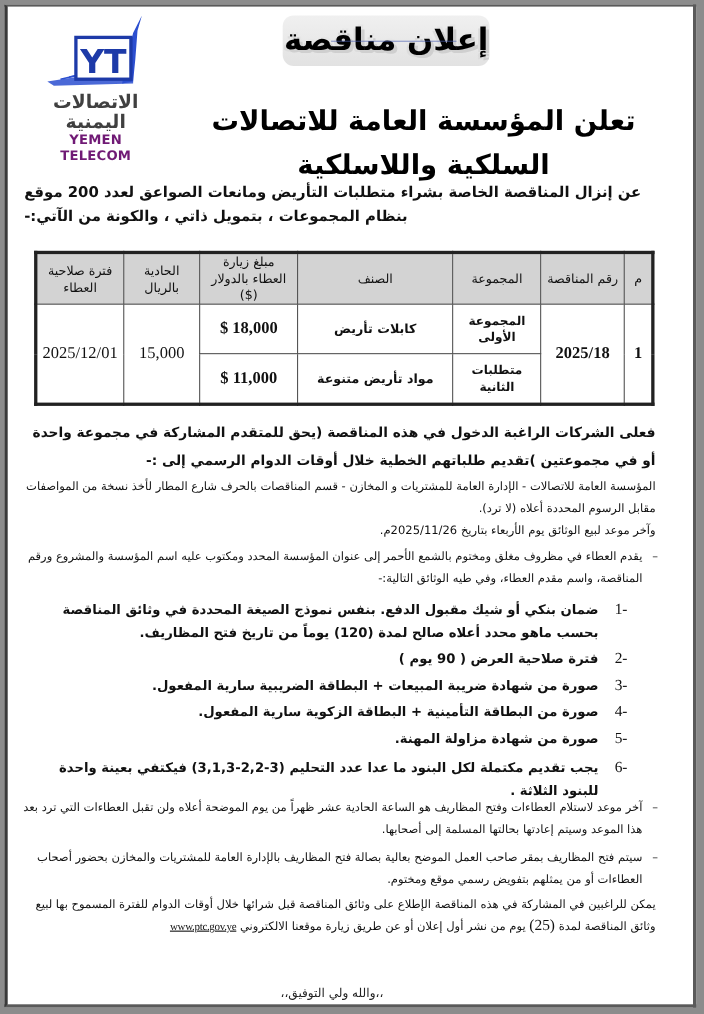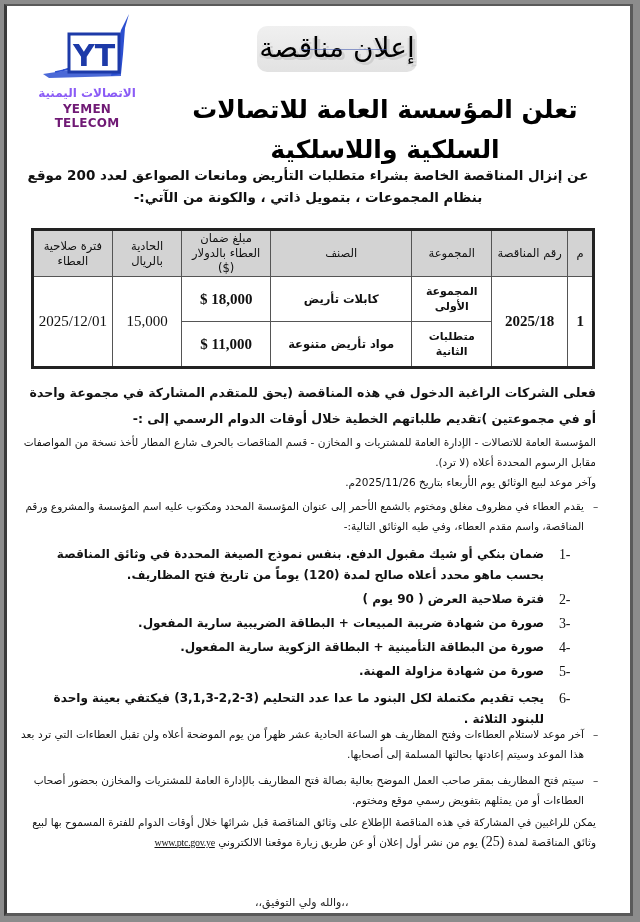--- a/index.html
+++ b/index.html
@@ -20,48 +20,48 @@
       border-bottom: 3px solid #5a5a5a;
       box-sizing: border-box;
     }
     
     .logo {
       position: absolute; left: 24px; top: 8px; width: 112px; height: 115px;
       direction: ltr;
     }
     .logo svg { display: block; margin: 0 auto; }
     .logo .logo-ar {
-      text-align: center; color: #8b5cf6; font-size: 12px; font-weight: bold;
+      text-align: center; color: #404040; font-size: 17px; font-weight: bold;
       margin-top: 2px; direction: rtl; line-height: 18px;
     }
     .logo .logo-en {
       text-align: center; color: #701a75; font-size: 12px; font-weight: bold;
       letter-spacing: 0.2px; line-height: 14px;
       font-family: "DejaVu Sans", sans-serif;
     }
     .announce-title {
-      position: absolute; left: 250px; top: 20px; width: 160px; height: 46px;
-      text-align: center; font-size: 28px; font-weight: normal;
+      position: absolute; left: 250px; top: 8px; width: 188px; height: 46px;
+      text-align: center; font-size: 28px; font-weight: bold;
       line-height: 44px; color: #000;
       text-shadow: 3px 3px 0 #cfcfcf, -2px 2px 0 #dcdcdc, 2px -1px 0 #e6e6e6;
       background: linear-gradient(#f0f0f0, #e2e2e2);
       border-radius: 10px;
     }
     .announce-title::after {
       content: ""; position: absolute; left: 44px; right: 30px; top: 23px;
       height: 1px; background: #4a5fb0; opacity: 0.6;
     }
     .org-title {
       position: absolute; right: 30px; top: 84px; width: 430px;
       text-align: center; font-size: 25px; font-weight: bold; line-height: 40px;
       color: #000;
     }
     .intro {
       position: absolute; right: 36px; top: 158px; width: 572px;
-      font-size: 13.5px; font-weight: bold; line-height: 22px; text-align: center;
+      font-size: 13.5px; font-weight: bold; line-height: 22px; text-align: left;
       letter-spacing: -0.4px;
     }
     
     table.tender {
       position: absolute; left: 24px; top: 222px; width: 564px;
       border-collapse: collapse;
       border: 3px solid #222;
       font-size: 12px;
       font-family: "Liberation Serif", serif;
     }
@@ -133,21 +133,21 @@
 
   <div class="intro">عن إنزال المناقصة الخاصة بشراء متطلبات التأريض ومانعات الصواعق لعدد 200 موقع بنظام المجموعات ، بتمويل ذاتي ، والكونة من الآتي:-</div>
 
   <table class="tender">
     <thead>
       <tr>
         <th style="width:18px">م</th>
         <th style="width:72px">رقم المناقصة</th>
         <th style="width:76px">المجموعة</th>
         <th style="width:158px">الصنف</th>
-        <th style="width:90px">مبلغ ضمان العطاء بالدولار ($)</th>
+        <th style="width:90px">مبلغ زيارة العطاء بالدولار ($)</th>
         <th style="width:66px">الحادية بالريال</th>
         <th style="width:70px">فترة صلاحية العطاء</th>
       </tr>
     </thead>
     <tbody>
       <tr>
         <td rowspan="2" class="num">1</td>
         <td rowspan="2" class="num">2025/18</td>
         <td class="grp">المجموعة الأولى</td>
         <td class="item">كابلات تأريض</td>

